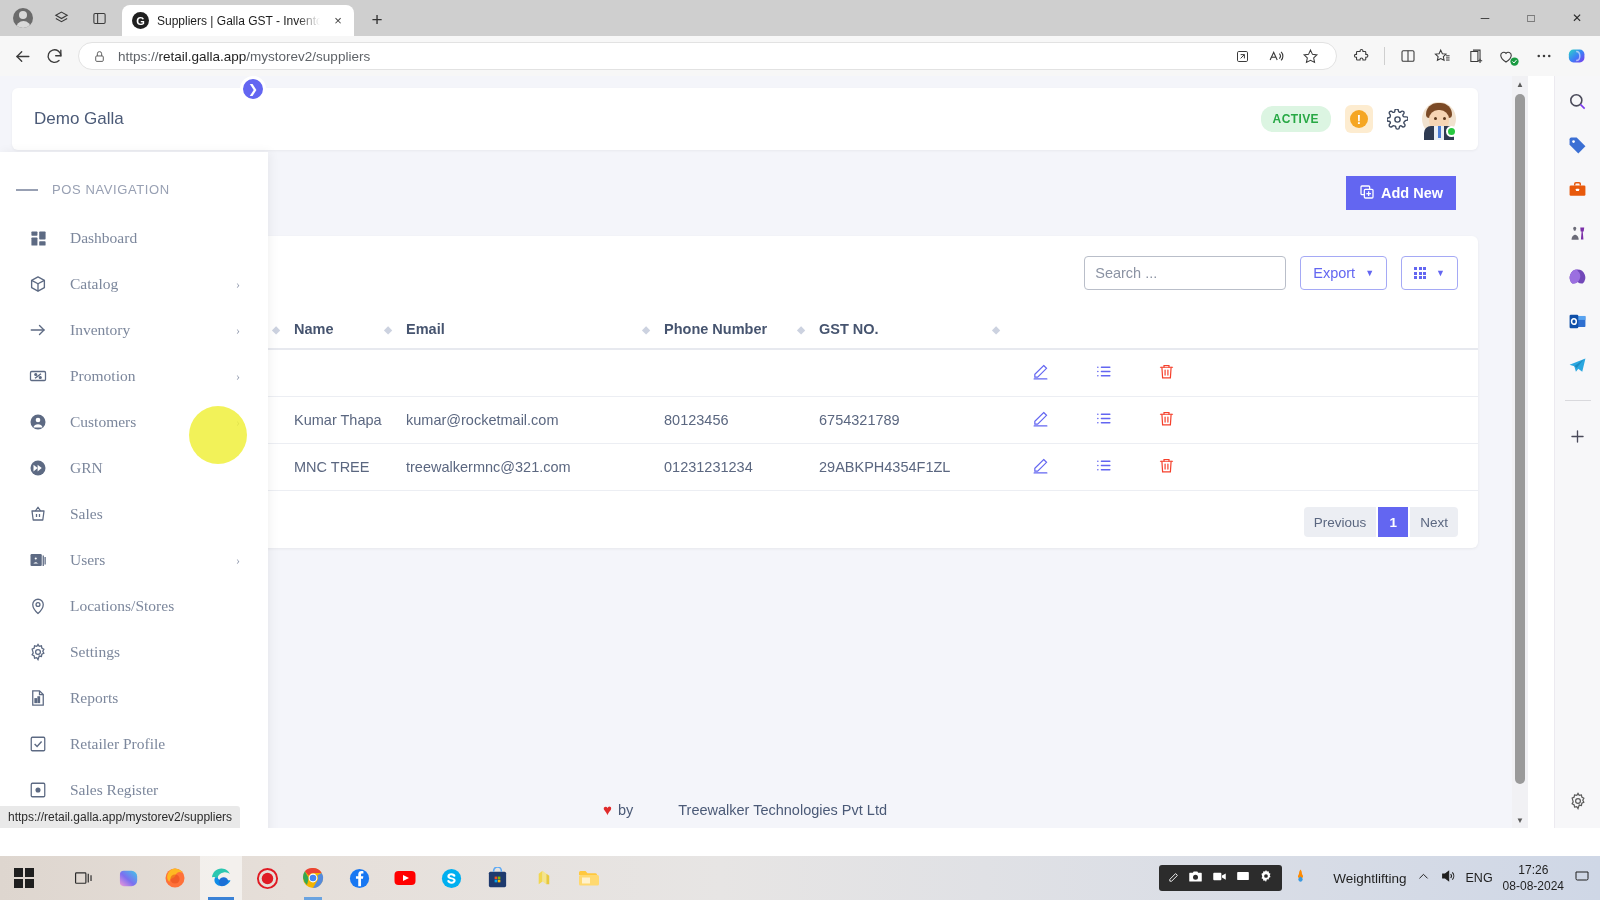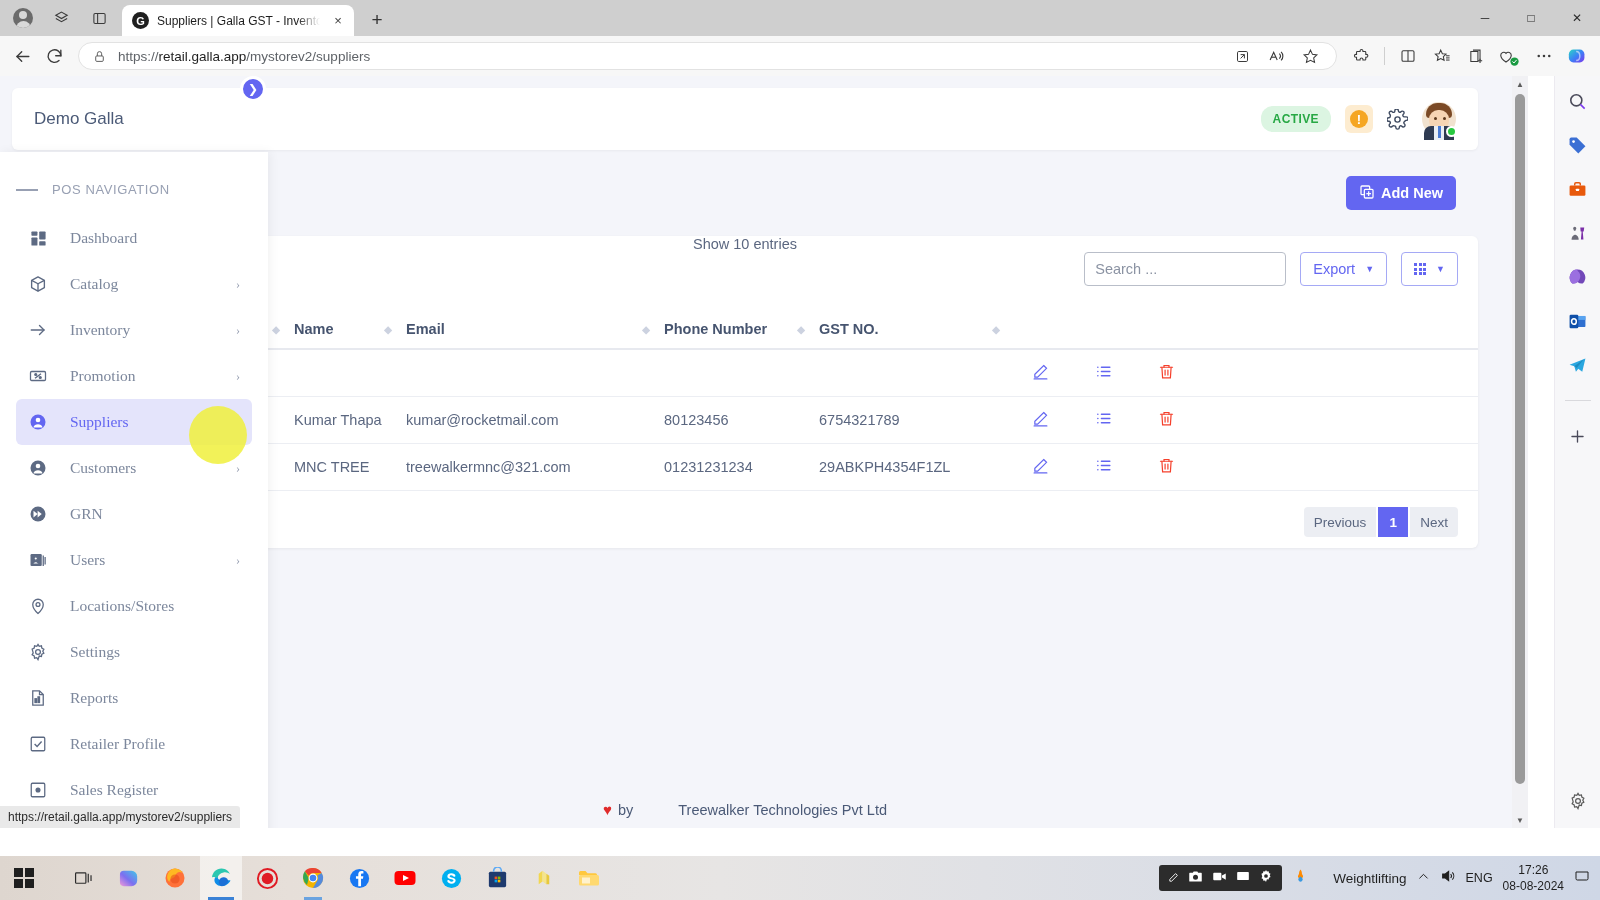--- a/index.html
+++ b/index.html
@@ -175,33 +175,33 @@
   }
 
   
   .page-titlebar {
     position: absolute; top: 86px; left: 12px; width: 1466px; height: 62px;
     display: flex; align-items: center; padding: 0 22px;
   }
   .page-title { font-size: 21px; font-weight: bold; color: #3e4d6b; }
   .btn-addnew {
     margin-left: auto; background: #6366f1; color: #fff;
-    border: none; border-radius: 5px; height: 34px; padding: 0 13px;
+    border: none; border-radius: 0; height: 34px; padding: 0 13px;
     font-size: 14.5px; font-weight: 600; display: flex; align-items: center; gap: 6px;
     font-family: "Liberation Sans", sans-serif; cursor: pointer;
   }
 
   
   .card {
     position: absolute; top: 160px; left: 12px; width: 1466px; height: 312px;
     background: #ffffff; border-radius: 6px;
     box-shadow: 0 1px 3px rgba(0,0,0,.06);
   }
   .card-toolbar {
-    display: flex; align-items: center; height: 74px; padding: 0 20px; flex-direction: column;
+    display: flex; align-items: center; height: 74px; padding: 0 20px;
   }
   .entries-label { font-size: 14.5px; color: #5b6780; }
   .toolbar-right { margin-left: auto; display: flex; align-items: center; gap: 14px; }
   .search-input {
     width: 202px; height: 34px; border: 1px solid #b9bec9; border-radius: 4px;
     padding: 0 10px; font-size: 14.5px; color: #3e4d6b;
     font-family: "Liberation Sans", sans-serif; background: #fff;
   }
   .search-input::placeholder { color: #8b93a3; }
   .btn-outline {
@@ -783,30 +783,20 @@
               <rect x="2" y="6" width="20" height="12" rx="1.5"></rect>
               <line x1="8" y1="15" x2="16" y2="9" stroke-width="2"></line>
               <circle cx="9" cy="10" r="1.3" fill="#5d6a83"></circle>
               <circle cx="15" cy="14" r="1.3" fill="#5d6a83"></circle>
             </svg>
         </span>
         <span class="nav-lbl">Promotion</span>
         <span class="nav-arrow">›</span>
       </div>
 
-      <div class="nav-item active">
-        <span class="nav-ico">
-          <svg width="18" height="18" viewBox="0 0 24 24">
-              <circle cx="12" cy="12" r="10" fill="#6366f1"></circle>
-              <circle cx="12" cy="9.3" r="3.1" fill="#fff"></circle>
-              <path d="M5.8 19.2a6.6 6.6 0 0112.4 0" fill="#fff"></path>
-            </svg>
-        </span>
-        <span class="nav-lbl">Suppliers</span>
-      </div>
 
       <div class="nav-item">
         <span class="nav-ico">
           <svg width="18" height="18" viewBox="0 0 24 24">
               <circle cx="12" cy="12" r="10" fill="#5d6a83"></circle>
               <circle cx="12" cy="9.3" r="3.1" fill="#fff"></circle>
               <path d="M5.8 19.2a6.6 6.6 0 0112.4 0" fill="#fff"></path>
             </svg>
         </span>
         <span class="nav-lbl">Customers</span>
@@ -817,20 +807,31 @@
         <span class="nav-ico">
           <svg width="18" height="18" viewBox="0 0 24 24">
               <circle cx="12" cy="12" r="10" fill="#5d6a83"></circle>
               <polygon points="6 7.5 11.5 12 6 16.5" fill="#fff"></polygon>
               <polygon points="11.5 7.5 17 12 11.5 16.5" fill="#fff"></polygon>
             </svg>
         </span>
         <span class="nav-lbl">GRN</span>
       </div>
 
+      <div class="nav-item">
+        <span class="nav-ico">
+          <svg width="18" height="18" viewBox="0 0 24 24" fill="none" stroke="#5d6a83" stroke-width="1.7" stroke-linejoin="round">
+              <path d="M4 8h16l-1.6 12H5.6z"></path>
+              <path d="M8.5 8l3.5-5 3.5 5"></path>
+              <line x1="10" y1="12" x2="10" y2="16"></line>
+              <line x1="14" y1="12" x2="14" y2="16"></line>
+            </svg>
+        </span>
+        <span class="nav-lbl">Sales</span>
+      </div>
 
       <div class="nav-item">
         <span class="nav-ico">
           <svg width="18" height="18" viewBox="0 0 24 24" fill="none" stroke="#5d6a83" stroke-width="1.7">
               <rect x="2" y="4" width="15" height="16" rx="1.5" fill="#5d6a83" stroke="none"></rect>
               <circle cx="9" cy="10" r="2.3" fill="#fff"></circle>
               <path d="M5.4 16.6a3.9 3.9 0 017.2 0" fill="#fff"></path>
               <path d="M19 6v14" stroke-width="1.7"></path>
               <path d="M21.5 8v10"></path>
             </svg>

